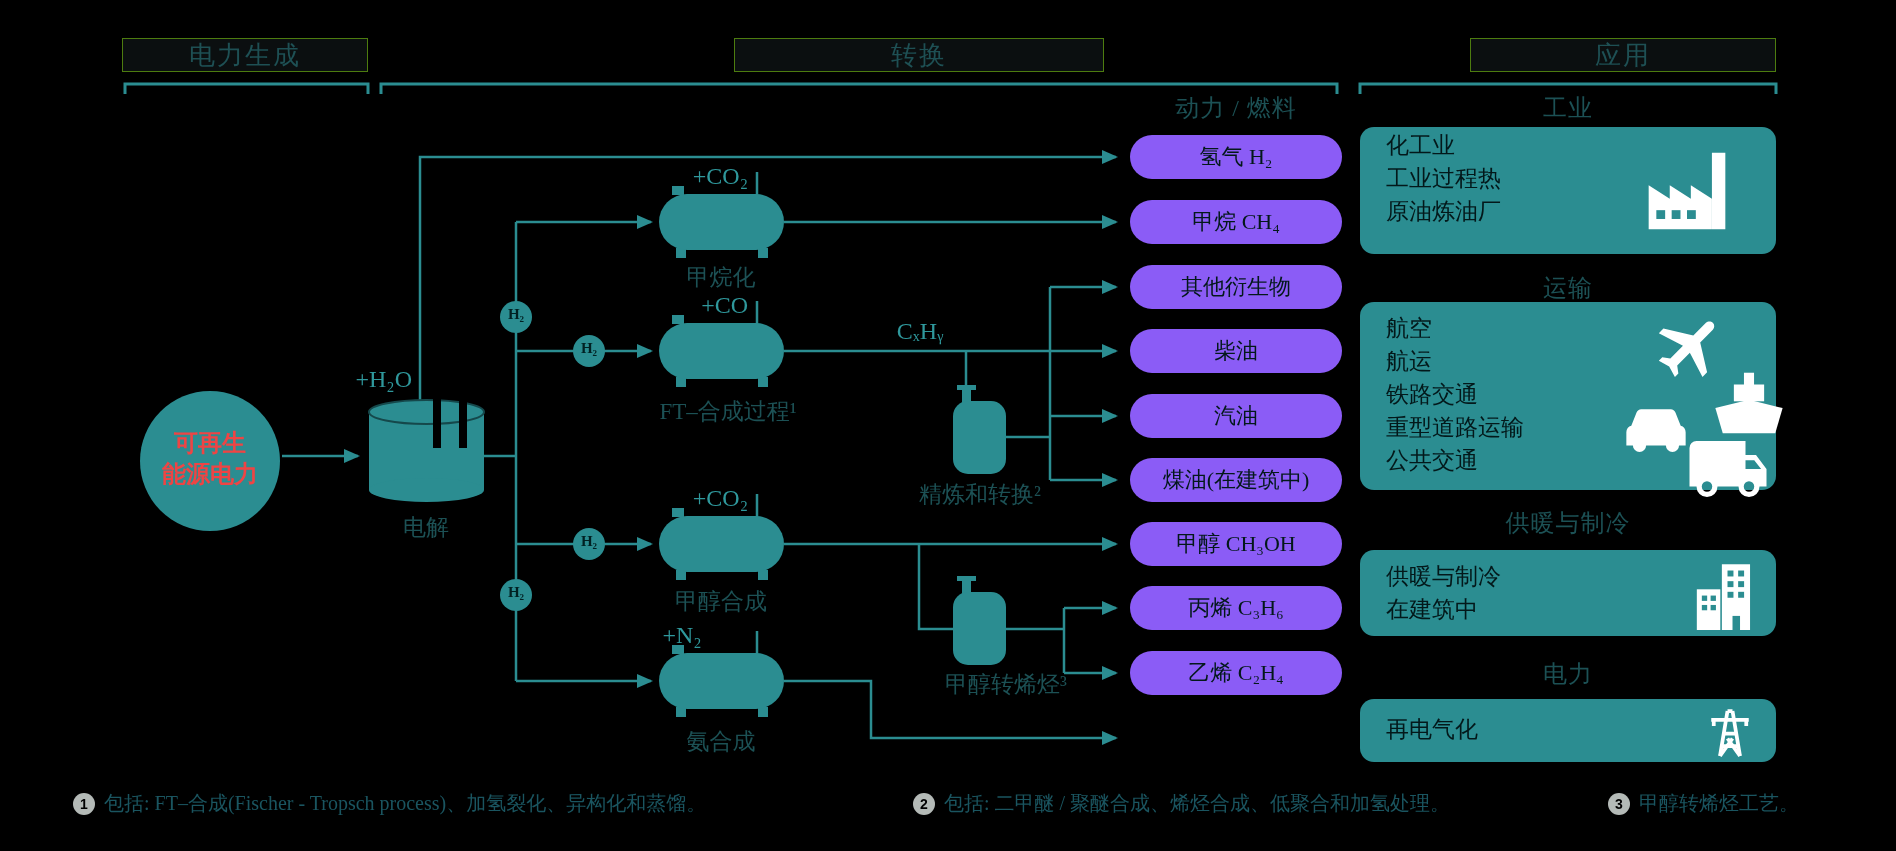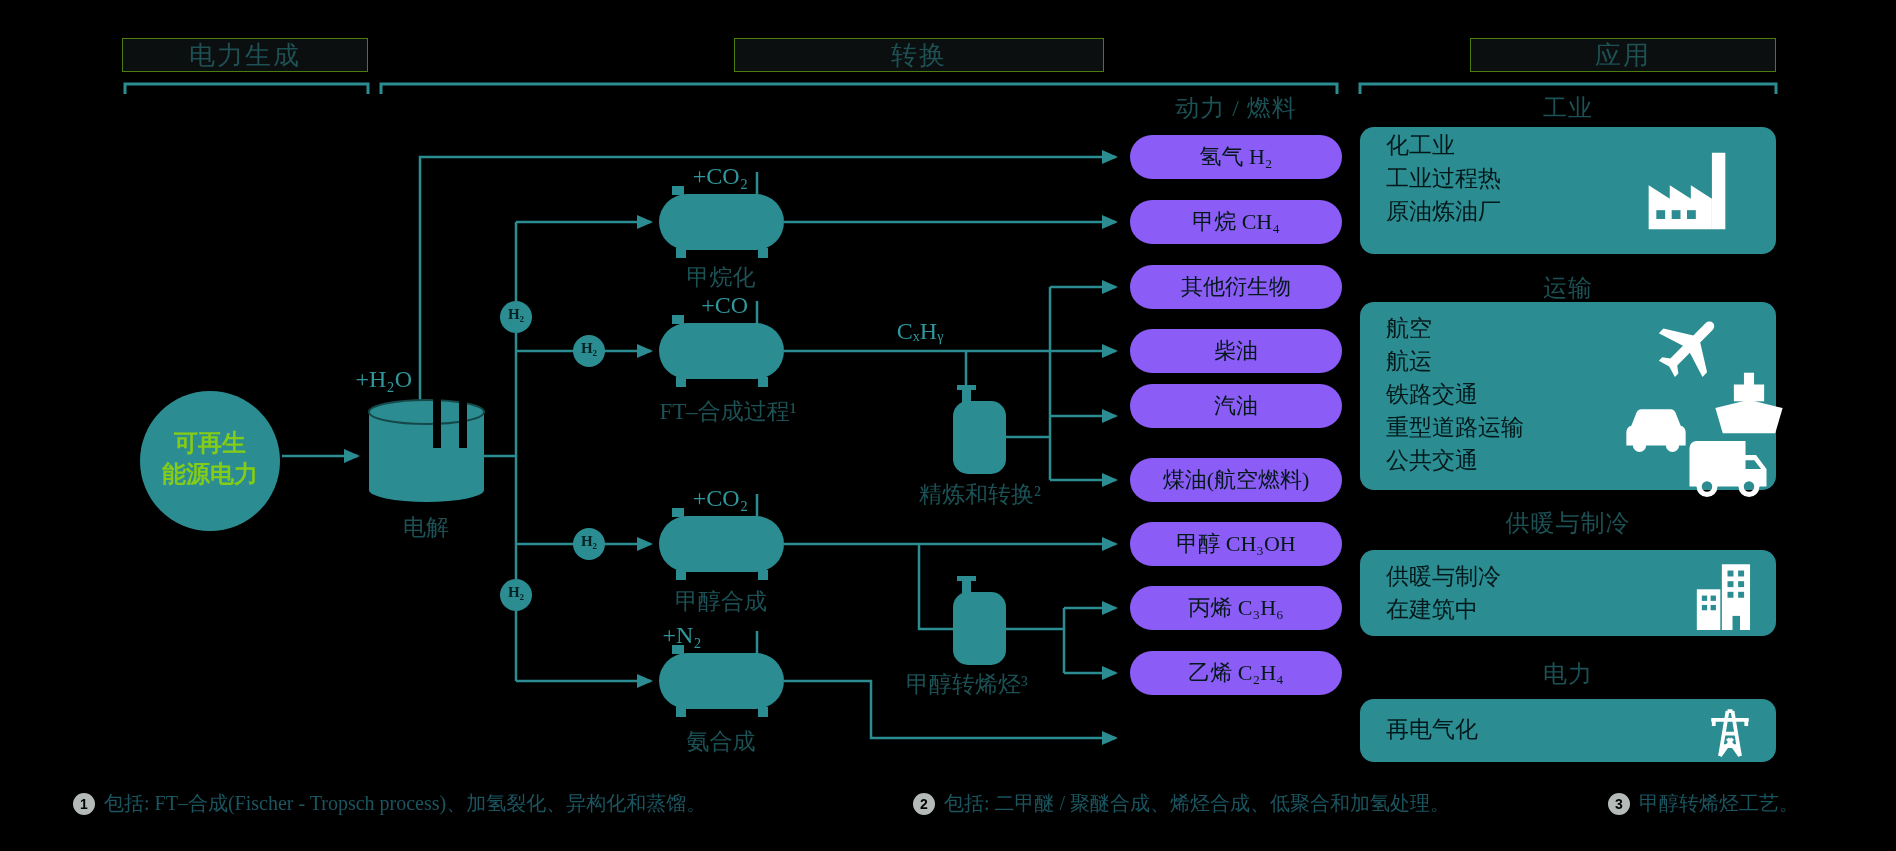--- a/index.html
+++ b/index.html
@@ -11,21 +11,21 @@
        color:#1e5054;background:#0b0f10;border:1px solid #4d7c0f;box-sizing:border-box;}
   .sub{font-size:24px;color:#1c5155;text-align:center;letter-spacing:1px;}
   .tanklbl{font-size:23px;color:#1c5155;text-align:center;}
   .gas{font-size:24px;color:#2f989c;}
   .pre{white-space:pre-line;}
   .pill{left:1130px;width:212px;height:44px;border-radius:22px;background:#8b5cf6;
         color:#03181a;font-size:22px;line-height:44px;text-align:center;}
   .appbox{left:1360px;width:416px;border-radius:14px;background:#2b8d91;color:#03181a;box-sizing:border-box;}
   .appbody{font-size:23px;line-height:33px;white-space:pre-line;padding-left:26px;}
   .h2badge{width:40px;font-size:15px;color:#012123;text-align:center;font-weight:bold;}
-  .circlbl{width:160px;font-size:24px;color:#84cc16;text-align:center;line-height:1.3;font-weight:bold;}
+  .circlbl{width:160px;font-size:24px;color:#ef4444;text-align:center;line-height:1.3;font-weight:bold;}
   .fn{font-size:20px;color:#1a5560;display:flex;align-items:center;gap:9px;white-space:nowrap;}
   .fnb{display:inline-block;flex:0 0 auto;width:22px;height:22px;border-radius:50%;background:#b4bab7;color:#000;
        font-family:"Liberation Sans","DejaVu Sans",sans-serif;font-size:14px;line-height:22px;text-align:center;font-weight:bold;}
   .icon{position:absolute;}
 </style>
 </head>
 <body>
 
 <div class="stage">
 
@@ -157,28 +157,28 @@
   <div class="abs gas" style="left:640px;top:292px;width:108px;text-align:right;">+CO</div>
   <div class="abs gas" style="left:640px;top:485px;width:108px;text-align:right;">+CO₂</div>
   <div class="abs gas" style="left:628px;top:622px;width:108px;text-align:center;">+N₂</div>
   <div class="abs gas" style="left:860px;top:318px;width:120px;text-align:center;">CₓHᵧ</div>
 
   <div class="abs tanklbl" style="left:611px;top:262px;width:220px;">甲烷化</div>
   <div class="abs tanklbl" style="left:618px;top:396px;width:220px;">FT–合成过程¹</div>
   <div class="abs tanklbl" style="left:611px;top:586px;width:220px;">甲醇合成</div>
   <div class="abs tanklbl" style="left:611px;top:726px;width:220px;">氨合成</div>
   <div class="abs tanklbl" style="left:880px;top:479px;width:200px;">精炼和转换²</div>
-  <div class="abs tanklbl" style="left:867px;top:669px;width:200px;">甲醇转烯烃³</div>
+  <div class="abs tanklbl" style="left:867px;top:669px;width:200px;text-align:right;">甲醇转烯烃³</div>
 
   <div class="abs pill" style="top:135px;">氢气 H₂</div>
   <div class="abs pill" style="top:200px;">甲烷 CH₄</div>
   <div class="abs pill" style="top:265px;">其他衍生物</div>
   <div class="abs pill" style="top:329px;">柴油</div>
-  <div class="abs pill" style="top:384px;">汽油</div>
-  <div class="abs pill" style="top:458px;">煤油(航空燃料)</div>
+  <div class="abs pill" style="top:394px;">汽油</div>
+  <div class="abs pill" style="top:458px;">煤油(在建筑中)</div>
   <div class="abs pill" style="top:522px;">甲醇 CH₃OH</div>
   <div class="abs pill" style="top:586px;">丙烯 C₃H₆</div>
   <div class="abs pill" style="top:651px;">乙烯 C₂H₄</div>
 
   <div class="abs appbox" style="top:127px;height:127px;">
     <div class="appbody" style="padding-top:2px;">化工业
 工业过程热
 原油炼油厂</div>
     <div class="icon" style="left:272px;top:18px;">
       <svg width="110" height="92" viewBox="0 0 24 24">

